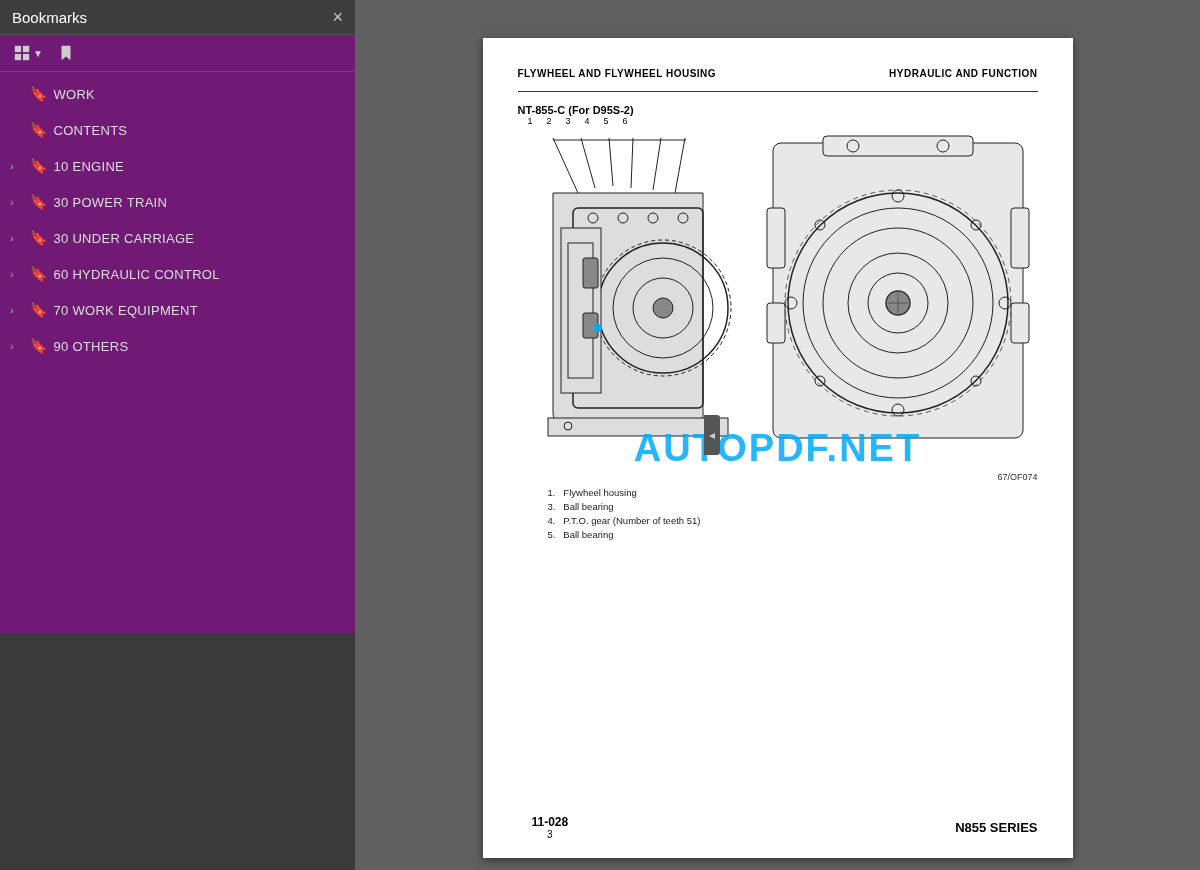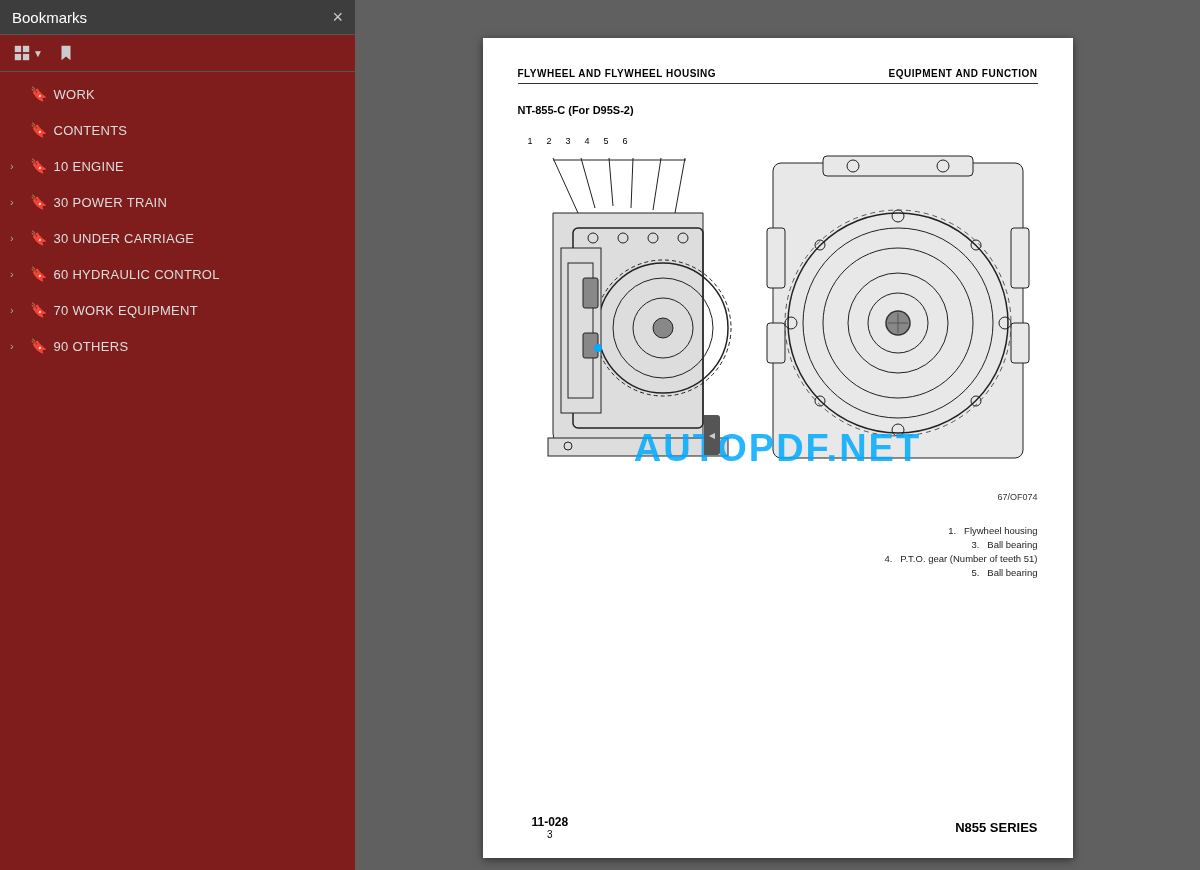--- a/index.html
+++ b/index.html
@@ -9,24 +9,24 @@
       overflow: hidden;
       display: flex;
       font-family: Arial, sans-serif;
       background: #3a3a3a;
     }
 
     
     .sidebar {
       width: 355px;
       min-width: 355px;
-      background: #7f1d1d;
+      background: #701a75;
       display: flex;
       flex-direction: column;
-      height: 870px;
+      height: 633px;
     }
 
     .sidebar-header {
       display: flex;
       align-items: center;
       justify-content: space-between;
       padding: 8px 12px;
       background: #3d3d3d;
       border-bottom: 1px solid #555;
     }
@@ -155,40 +155,40 @@
       box-shadow: 0 2px 8px rgba(0,0,0,0.5);
       padding: 30px 35px 25px 35px;
       margin-top: 25px;
     }
 
     .page-header {
       display: flex;
       justify-content: space-between;
       align-items: flex-start;
       border-bottom: 1.5px solid #333;
-      padding-bottom: 4px;
-      margin-bottom: 20px;
+      padding-bottom: 12px;
+      margin-bottom: 12px;
     }
 
     .page-header-left {
       font-size: 10px;
       font-weight: bold;
       letter-spacing: 0.5px;
     }
 
     .page-header-right {
       font-size: 10px;
       font-weight: bold;
       letter-spacing: 0.5px;
     }
 
     .section-title {
       font-size: 11px;
       font-weight: bold;
-      margin-bottom: 20px;
+      margin-bottom: 0;
     }
 
     .diagram-area {
       display: flex;
       gap: 10px;
       justify-content: center;
       margin-bottom: 10px;
     }
 
     .diagram-container {
@@ -207,23 +207,22 @@
     }
 
     .image-code {
       text-align: right;
       font-size: 9px;
       color: #333;
       margin-top: 2px;
     }
 
     .parts-list {
-      margin-top: 23px;
+      margin-top: 5px;
       padding-left: 30px;
-      text-align: right;
     }
 
     .parts-list-item {
       font-size: 9.5px;
       color: #222;
       margin-bottom: 3px;
     }
 
     .page-footer {
       position: absolute;
@@ -361,21 +360,21 @@
     <span>◂</span>
   </div>
 </div>
 
 <div class="main-content">
   <div class="page-wrapper">
     <div class="pdf-page">
 
       <div class="page-header">
         <span class="page-header-left">FLYWHEEL AND FLYWHEEL HOUSING</span>
-        <span class="page-header-right">EQUIPMENT AND FUNCTION</span>
+        <span class="page-header-right">HYDRAULIC AND FUNCTION</span>
       </div>
 
       <div class="section-title">NT-855-C (For D95S-2)</div>
 
       <div class="num-labels">
         <span>1</span>
         <span>2</span>
         <span>3</span>
         <span>4</span>
         <span>5</span>

